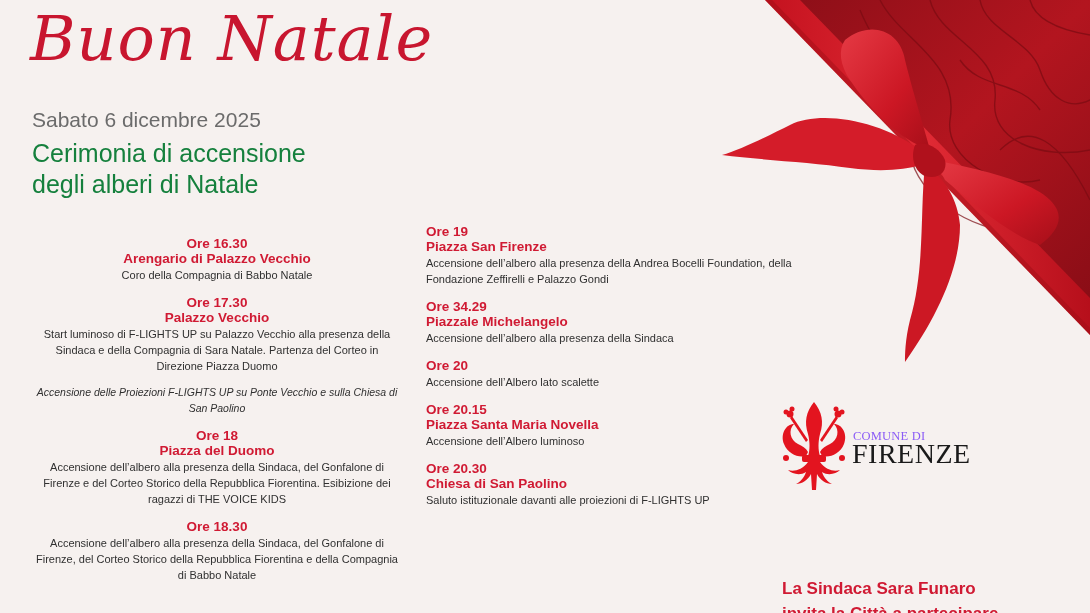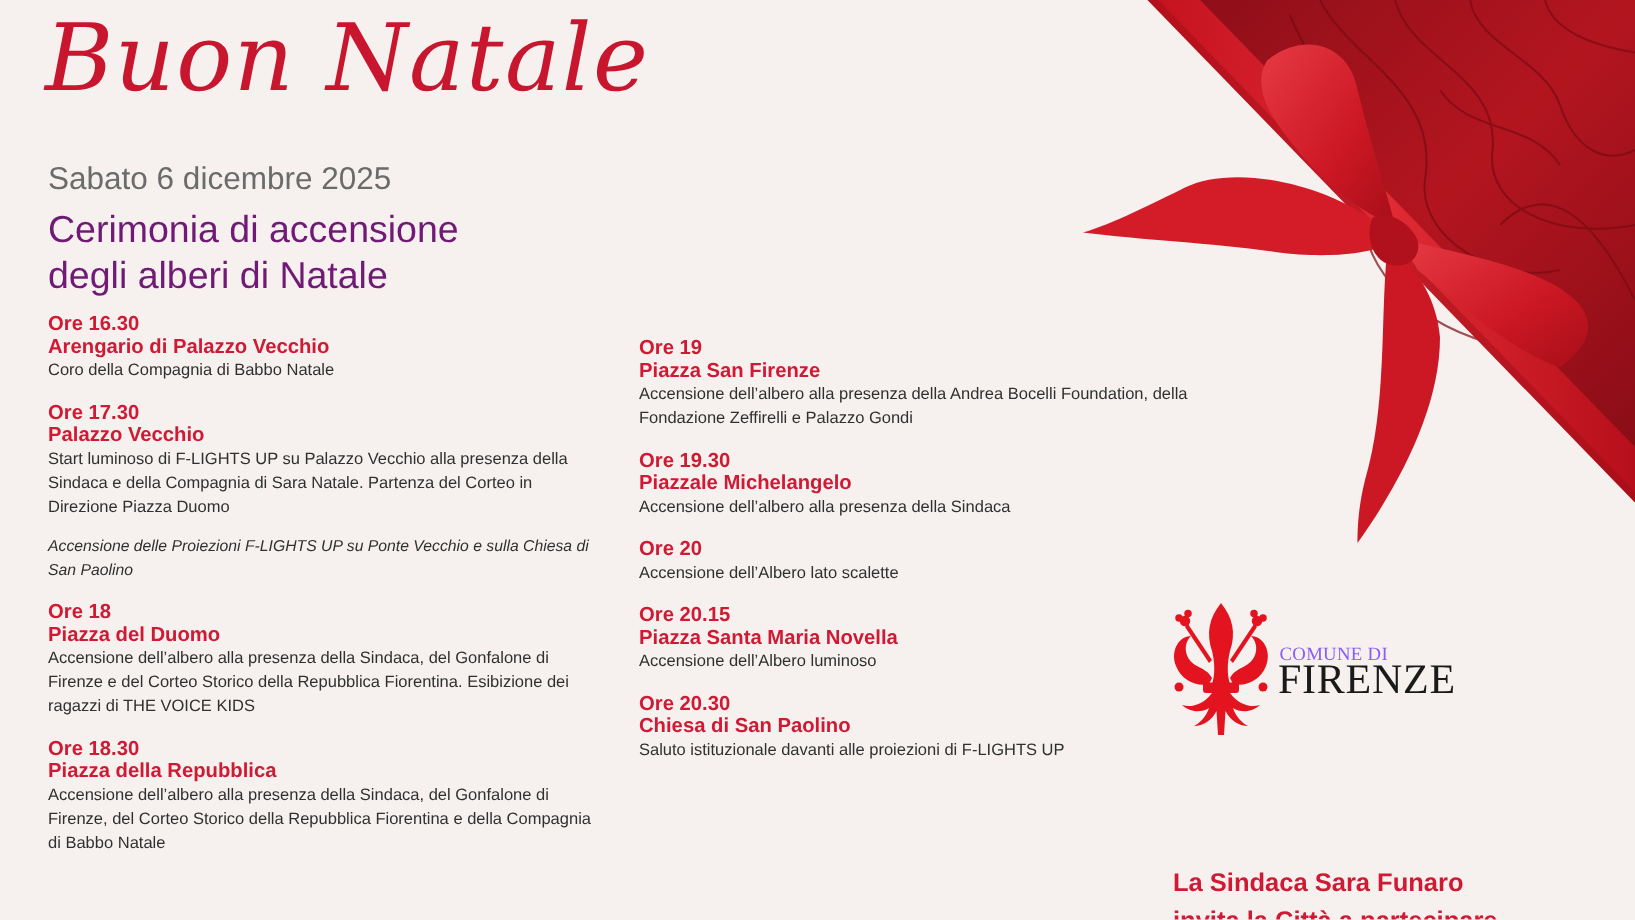--- a/index.html
+++ b/index.html
@@ -15,24 +15,24 @@
     font-family: "DejaVu Serif", "Liberation Serif", serif;
     font-style: italic; font-size: 62px; color: #c8162f; letter-spacing: 1px;
     line-height: 1; margin: 0; font-weight: normal; text-align: right;
   }
   .date {
     position: absolute; left: 32px; top: 108px;
     font-size: 21px; color: #6b6b6b; margin: 0;
   }
   .subtitle {
     position: absolute; left: 32px; top: 138px; width: 420px;
-    font-size: 25px; color: #701a75; line-height: 31px; margin: 0;
+    font-size: 25px; color: #15803d; line-height: 31px; margin: 0;
   }
   .col { position: absolute; }
-  .col-left { left: 32px; top: 208px; width: 370px; }
+  .col-left { left: 32px; top: 236px; width: 370px; text-align: center; }
   .col-right { left: 426px; top: 224px; width: 370px; }
   .event { margin-bottom: 12px; }
   .time, .place {
     display: block; color: #d01a33; font-weight: bold; font-size: 13.5px; line-height: 15px;
   }
   .desc { display: block; font-size: 11px; line-height: 16px; color: #303030; margin-top: 1px; }
   .note { font-style: italic; font-size: 10.5px; line-height: 16px; color: #303030; margin: -2px 0 12px 0; }
   .logo { position: absolute; left: 778px; top: 400px; width: 200px; height: 92px; }
   .logo-emblem { position: absolute; left: 0; top: 0; width: 72px; height: 92px; }
   .logo-small {
@@ -112,33 +112,32 @@
     <span class="desc">Start luminoso di F-LIGHTS UP su Palazzo Vecchio alla presenza della Sindaca e della Compagnia di Sara Natale. Partenza del Corteo in Direzione Piazza Duomo</span>
   </div>
   <div class="note">Accensione delle Proiezioni F-LIGHTS UP su Ponte Vecchio e sulla Chiesa di San Paolino</div>
   <div class="event">
     <span class="time">Ore 18</span>
     <span class="place">Piazza del Duomo</span>
     <span class="desc">Accensione dell’albero alla presenza della Sindaca, del Gonfalone di Firenze e del Corteo Storico della Repubblica Fiorentina. Esibizione dei ragazzi di THE VOICE KIDS</span>
   </div>
   <div class="event">
     <span class="time">Ore 18.30</span>
-    <span class="place">Piazza della Repubblica</span>
     <span class="desc">Accensione dell’albero alla presenza della Sindaca, del Gonfalone di Firenze, del Corteo Storico della Repubblica Fiorentina e della Compagnia di Babbo Natale</span>
   </div>
 </div>
 
 <div class="col col-right">
   <div class="event">
     <span class="time">Ore 19</span>
     <span class="place">Piazza San Firenze</span>
     <span class="desc">Accensione dell’albero alla presenza della Andrea Bocelli Foundation, della Fondazione Zeffirelli e Palazzo Gondi</span>
   </div>
   <div class="event">
-    <span class="time">Ore 19.30</span>
+    <span class="time">Ore 34.29</span>
     <span class="place">Piazzale Michelangelo</span>
     <span class="desc">Accensione dell’albero alla presenza della Sindaca</span>
   </div>
   <div class="event">
     <span class="time">Ore 20</span>
     <span class="desc">Accensione dell’Albero lato scalette</span>
   </div>
   <div class="event">
     <span class="time">Ore 20.15</span>
     <span class="place">Piazza Santa Maria Novella</span>

